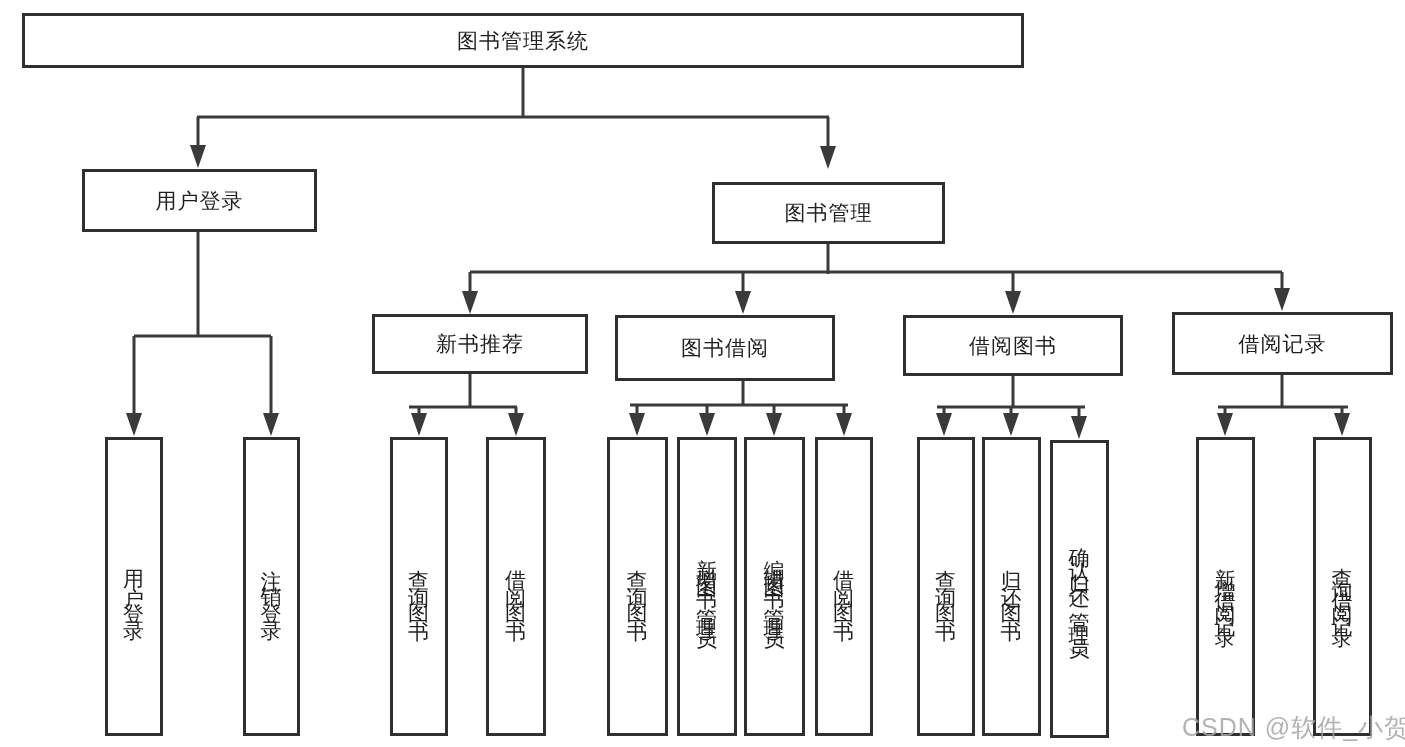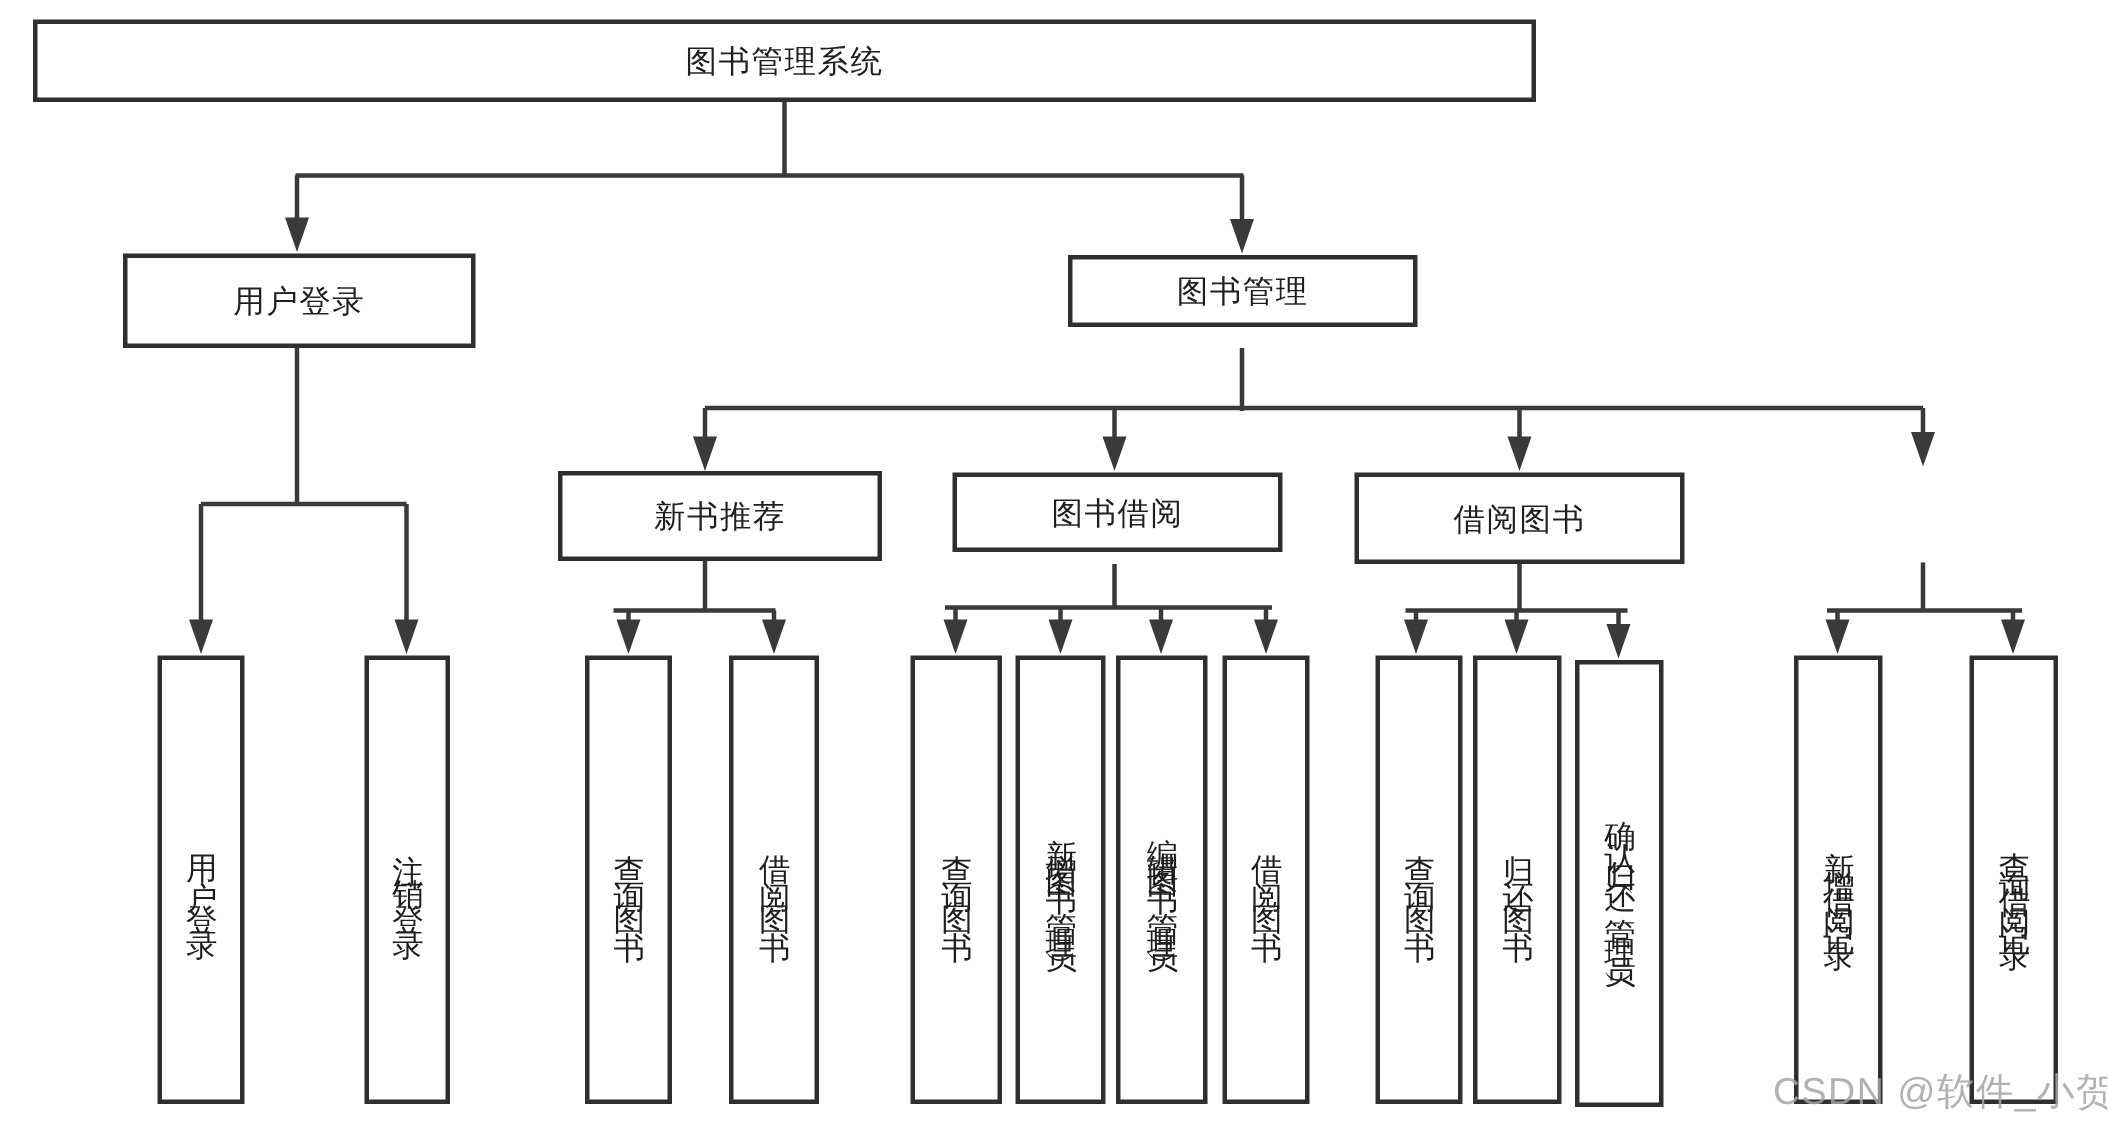--- a/index.html
+++ b/index.html
@@ -59,32 +59,35 @@
              M1217 413 L1233 413 L1225 436 Z  M1334 413 L1350 413 L1342 436 Z" fill="#3a3a3a"></path>
   </svg>
 
   <div class="hbox" style="left:22px;top:13px;width:1002px;height:55px">
     <span>图书管理系统</span>
   </div>
 
   <div class="hbox" style="left:82px;top:169px;width:235px;height:63px">
     <span>用户登录</span>
   </div>
-  <div class="hbox" style="left:712px;top:170px;width:233px;height:48px">
+  <div class="hbox" style="left:712px;top:182px;width:233px;height:62px">
     <span>图书管理</span>
   </div>
 
   <div class="hbox" style="left:372px;top:314px;width:216px;height:60px">
     <span>新书推荐</span>
   </div>
-  <div class="hbox" style="left:635px;top:315px;width:220px;height:53px">
+  <div class="hbox" style="left:615px;top:315px;width:220px;height:66px">
     <span>图书借阅</span>
   </div>
   <div class="hbox" style="left:903px;top:315px;width:220px;height:61px">
     <span>借阅图书</span>
+  </div>
+  <div class="hbox" style="left:1172px;top:312px;width:221px;height:63px">
+    <span>借阅记录</span>
   </div>
 
   <div class="vbox len4" style="left:105px;width:58px">
     <span class="vtext">用户登录</span>
   </div>
   <div class="vbox len4" style="left:243px;width:57px">
     <span class="vtext">注销登录</span>
   </div>
 
   <div class="vbox len4" style="left:390px;width:58px">

